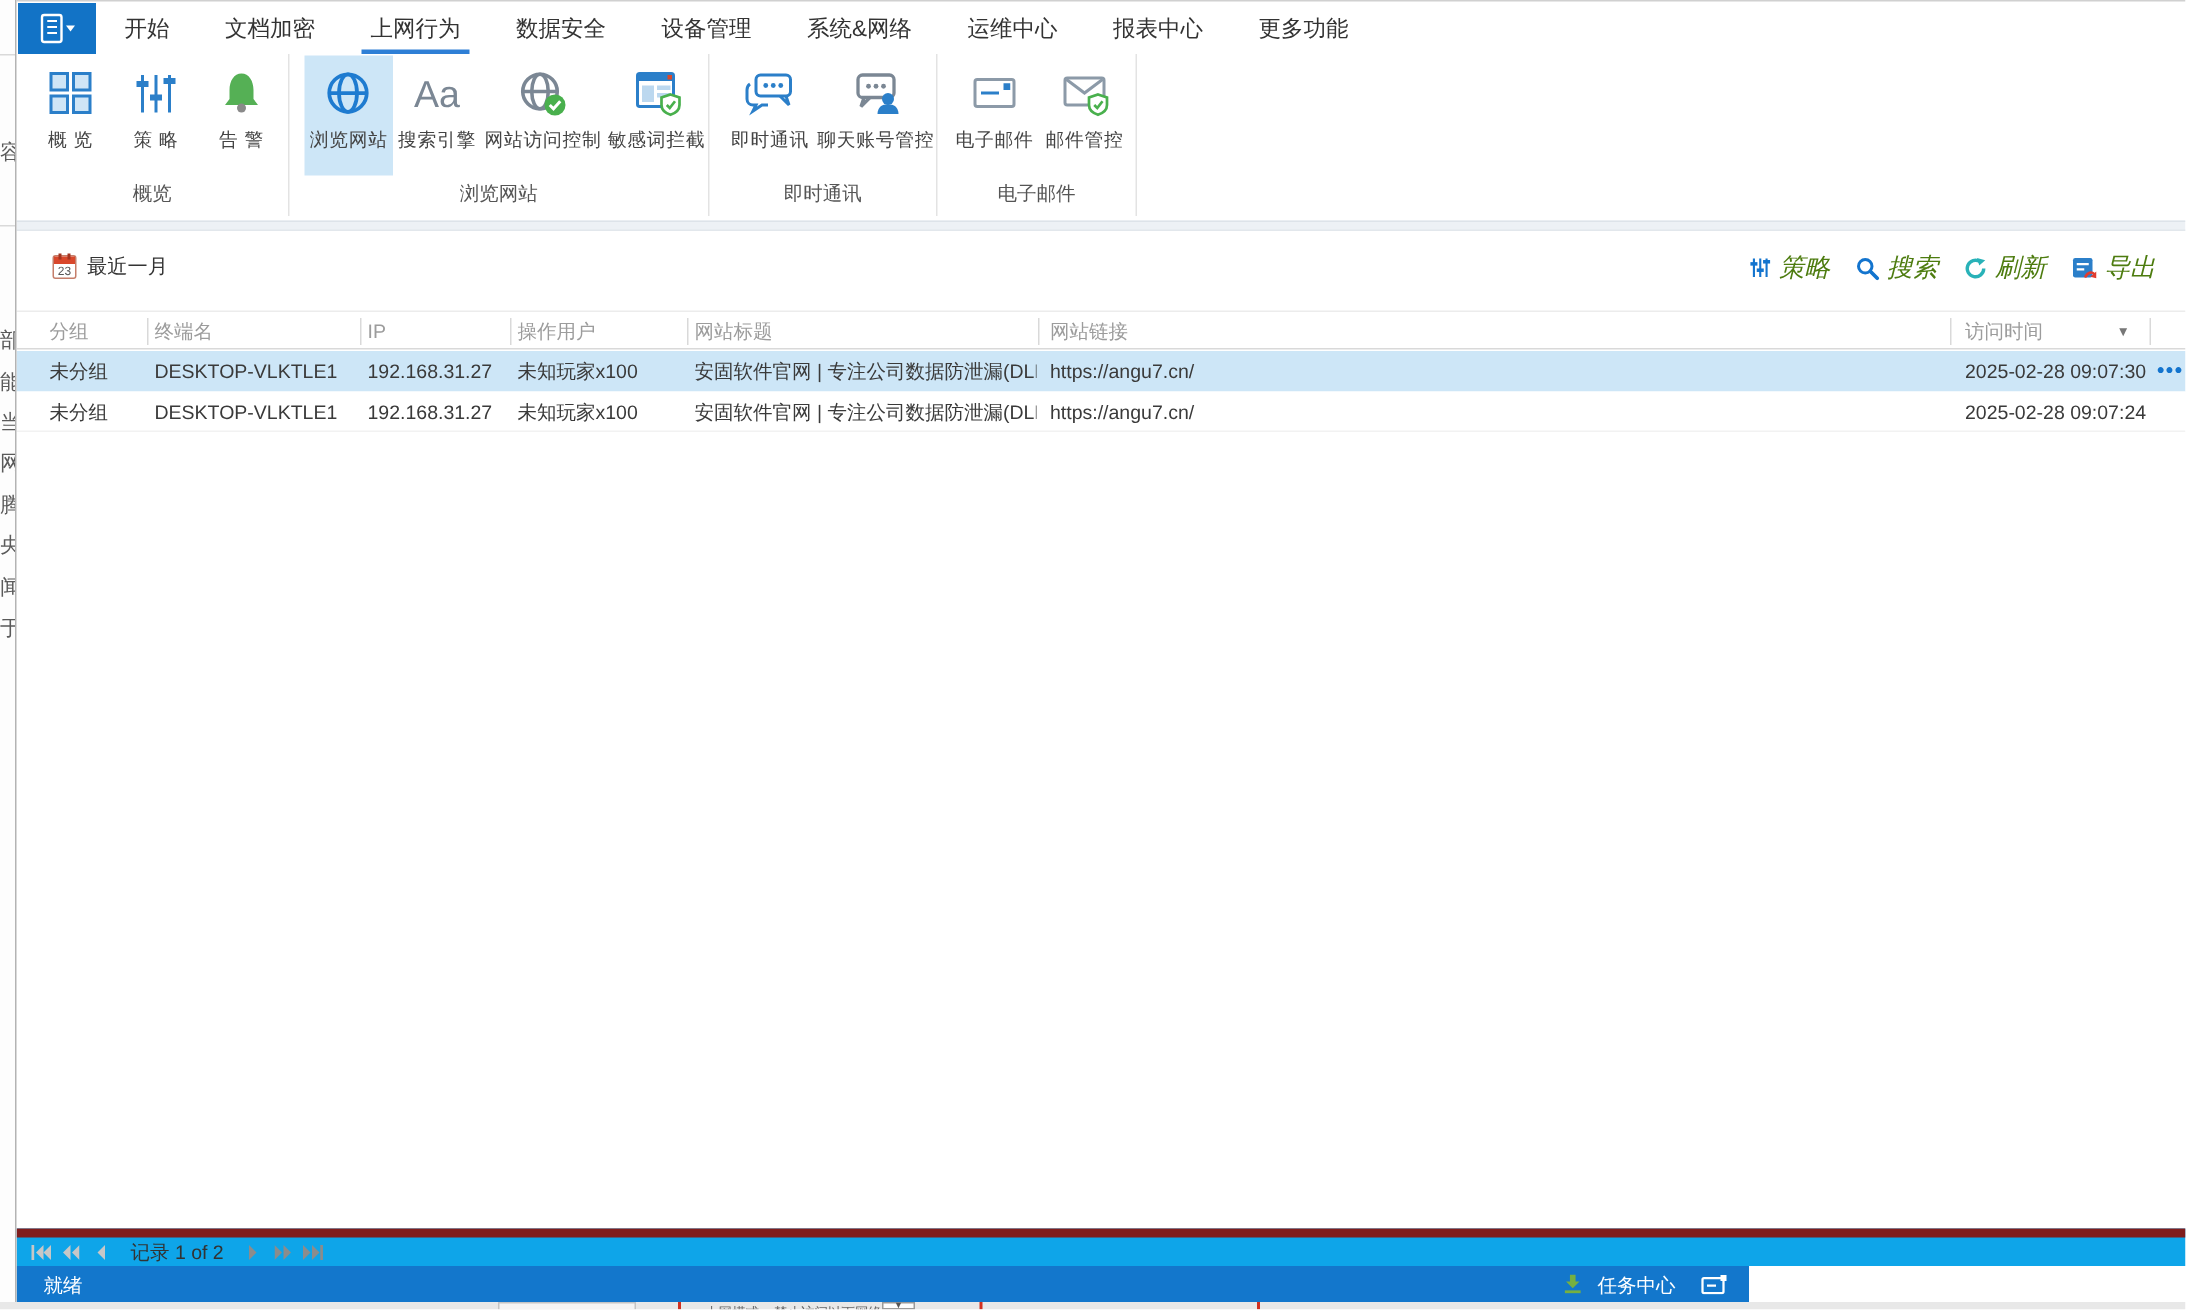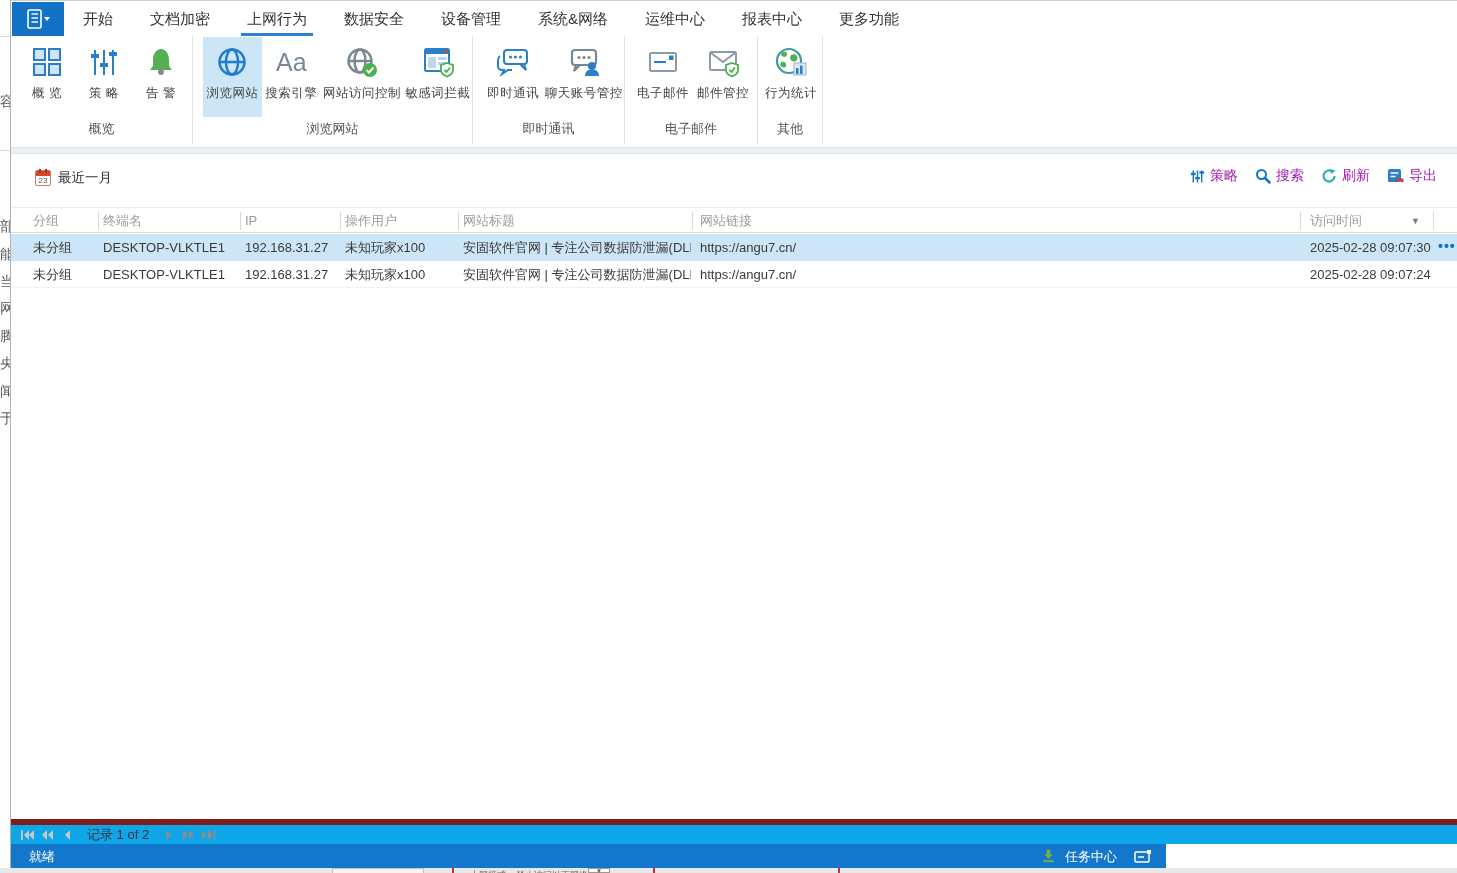--- a/index.html
+++ b/index.html
@@ -38,21 +38,21 @@
   #filter-bar { position:absolute; left:0; top:153px; width:1446px; height:52px; background:#fff; }
   #date-filter { position:absolute; left:24px; top:15px; display:flex; align-items:center; gap:7px; cursor:pointer; }
   #date-filter .df-label { font-size:13.5px; color:#333; }
   .cal-icon { width:16px; height:16px; border:1px solid #c57e6a; border-radius:2px; background:#fff; position:relative; }
   .cal-icon .cal-top { position:absolute; left:0; top:0; right:0; height:5px; background:#d9472b; }
   .cal-icon .cal-pin { position:absolute; top:-2px; width:2px; height:4px; background:#a33420; }
   .cal-icon .cal-num { position:absolute; left:0; right:0; top:5px; text-align:center; font-size:8px; color:#555; line-height:9px; }
 
   #action-bar { position:absolute; right:20px; top:13px; display:flex; align-items:center; gap:17px; }
   .action-btn { display:flex; align-items:center; gap:5px; cursor:pointer; }
-  .action-btn .ab-label { font-size:14px; color:#a21caf; }
+  .action-btn .ab-label { font-size:17px; color:#4d7c0f;font-style:italic; }
 
   
   #grid { position:absolute; left:0; top:206px; width:1446px; }
   #grid-header { position:absolute; left:0; top:0; width:1446px; height:26px; border-top:1px solid #ececec; border-bottom:1px solid #d9d9d9; background:#fff; }
   .col-head { position:absolute; top:0; height:26px; line-height:26px; font-size:13px; color:#9c9c9c; white-space:nowrap; overflow:hidden; }
   .col-sep { position:absolute; top:4px; height:18px; width:1px; background:#d9d9d9; }
   #col-filter-arrow { position:absolute; top:0; height:26px; display:flex; align-items:center; color:#777; font-size:9px; cursor:pointer; }
   .grid-row { position:absolute; left:0; width:1446px; height:27px; background:#fff; cursor:default; }
   .grid-row.selected { background:#cde6f7; }
   .grid-row .cell { position:absolute; top:0; height:27px; line-height:27px; font-size:13px; color:#3a3a3a; white-space:nowrap; overflow:hidden; }
@@ -268,39 +268,20 @@
                 <path d="M26 17 L32 19 L32 24 C32 27.5 29 29.5 26 30.5 C23 29.5 20 27.5 20 24 L20 19 Z" fill="#fff" stroke="#49b04d" stroke-width="1.8"></path>
                 <polyline points="23.5,24 25.5,26 29,21.5" fill="none" stroke="#49b04d" stroke-width="1.8"></polyline>
               </svg>
             </span>
             <span class="ri-label">邮件管控</span>
           </div>
         </div>
         <div class="ribbon-group-label">电子邮件</div>
       </div>
 
-      <div class="ribbon-group" style="left:747px; width:65px;">
-        <div class="ribbon-items" style="padding-left:4px">
-          <div class="ribbon-item" style="width:58px">
-            <span class="ri-icon">
-              <svg width="34" height="32" viewBox="0 0 34 32">
-                <circle cx="15" cy="15" r="12" fill="#fff" stroke="#3a9aa0" stroke-width="2.2"></circle>
-                <path d="M8 6 C11 5 14 6 13 9 C12 12 8 11 7 9 Z" fill="#55b055"></path>
-                <path d="M17 9 C21 7 25 10 23 14 C21 17 16 15 16 12 Z" fill="#55b055"></path>
-                <path d="M7 16 C10 15 13 17 12 20 C11 23 7 21 6 19 Z" fill="#55b055"></path>
-                <rect x="20" y="17" width="12" height="12" fill="#dce8f4" stroke="#9ab4cc" stroke-width="1"></rect>
-                <rect x="22" y="22" width="2.5" height="6" fill="#2b7fc9"></rect>
-                <rect x="26" y="19.5" width="2.5" height="8.5" fill="#2b7fc9"></rect>
-              </svg>
-            </span>
-            <span class="ri-label">行为统计</span>
-          </div>
-        </div>
-        <div class="ribbon-group-label">其他</div>
-      </div>
     </div>
 
     <div id="ribbon-band"></div>
 
     <div id="filter-bar">
       <div id="date-filter">
         <span class="cal-icon">
           <span class="cal-top"></span>
           <span class="cal-pin" style="left:3px"></span>
           <span class="cal-pin" style="right:3px"></span>

